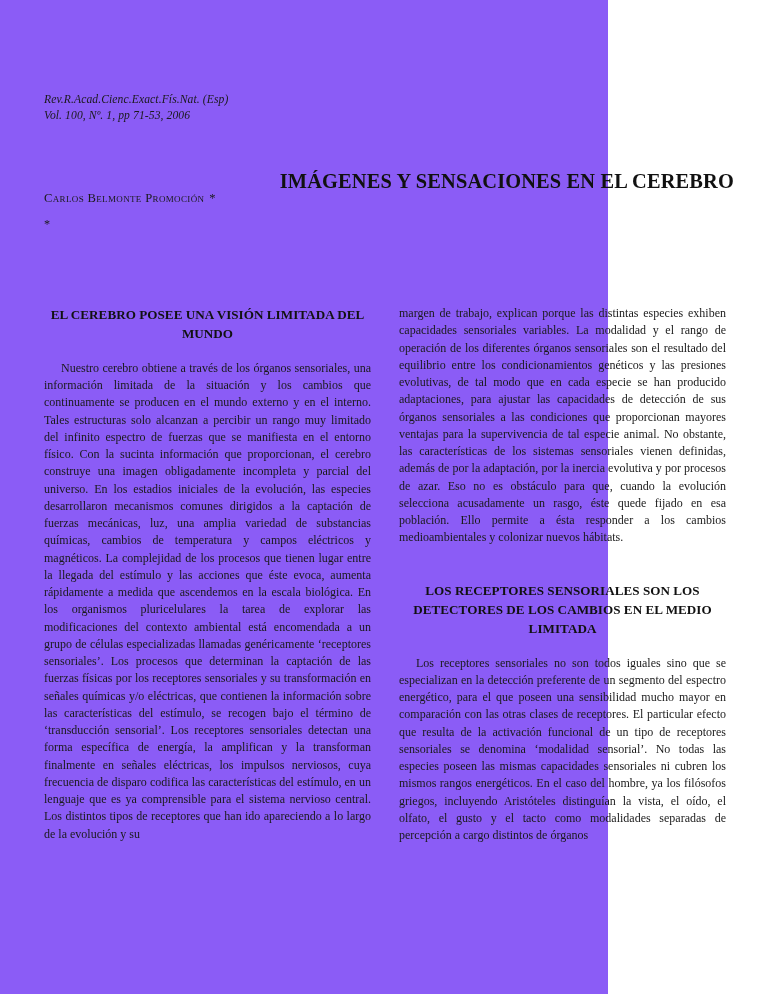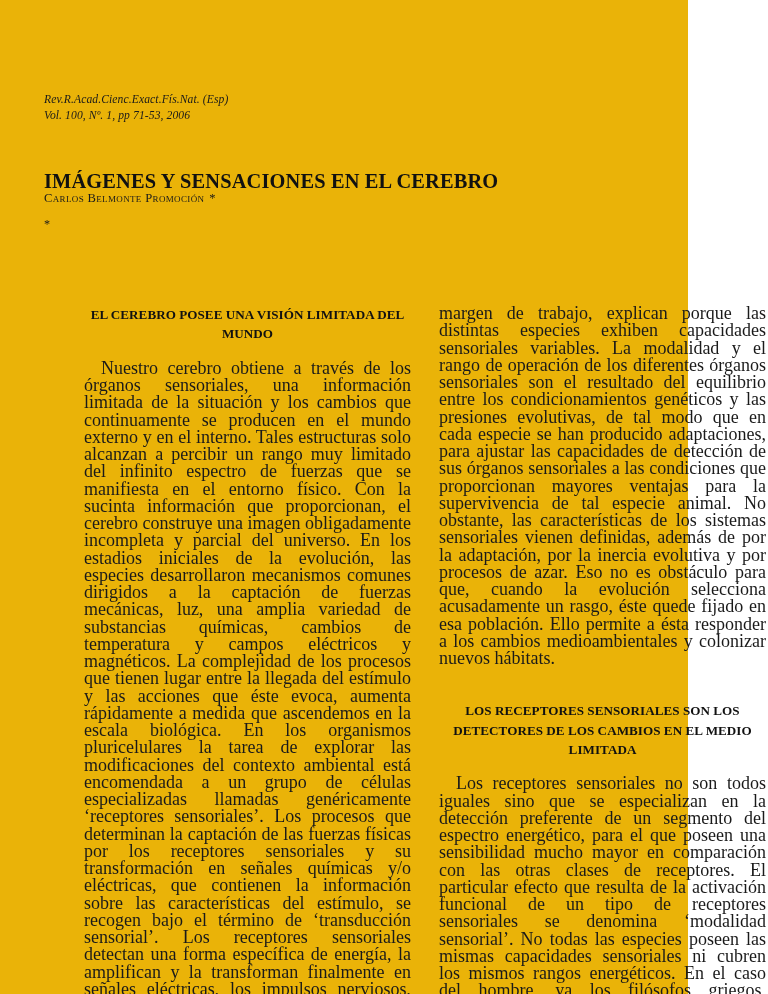--- a/index.html
+++ b/index.html
@@ -11,25 +11,25 @@
   body {
     width: 768px;
     height: 994px;
     overflow: hidden;
     font-family: "Liberation Serif", "DejaVu Serif", serif;
     color: #1a1a1a;
   }
 
   .page {
     position: relative;
-    width: 688px;
+    width: 608px;
     height: 994px;
     box-sizing: border-box;
     padding: 0;
-    background: #eab308;
+    background: #8b5cf6;
   }
 
   
   .masthead {
     position: absolute;
     left: 44px;
     top: 92px;
     width: 680px;
   }
   .masthead .journal-line {
@@ -45,20 +45,21 @@
   .article-title {
     position: absolute;
     left: 44px;
     top: 155px;
     width: 690px;
     font-size: 20.4px;
     font-weight: bold;
     letter-spacing: 0.15px;
     line-height: 24px;
     color: #111111;
+    text-align: right;
   }
 
   .author-line {
     position: absolute;
     left: 44px;
     top: 190px;
     font-size: 12.6px;
     font-variant: small-caps;
     letter-spacing: 0.35px;
     line-height: 16px;
@@ -90,21 +91,20 @@
     left: 44px;
     top: 305px;
     width: 682px;
     height: 660px;
   }
   .col {
     position: absolute;
     top: 0;
     width: 327px;
     height: 660px;
-    margin-left: 40px;
   }
   .col-left  { left: 0; }
   .col-right { left: 355px; }
 
   .section-heading {
     text-align: center;
     font-weight: bold;
     font-size: 13.1px;
     line-height: 19.4px;
     letter-spacing: 0.05px;
@@ -113,21 +113,21 @@
     padding: 0 2px;
   }
   .section-heading.spaced-top {
     margin-top: 34px;
   }
 
   p.body-text {
     margin: 0;
     text-align: justify;
     text-justify: inter-word;
-    font-size: 18px;
+    font-size: 12px;
     line-height: 17.25px;
     text-indent: 17px;
     hyphens: manual;
     color: #1a1a1a;
   }
   p.body-text.cont {
     text-indent: 0;
   }
 </style>
 </head>

